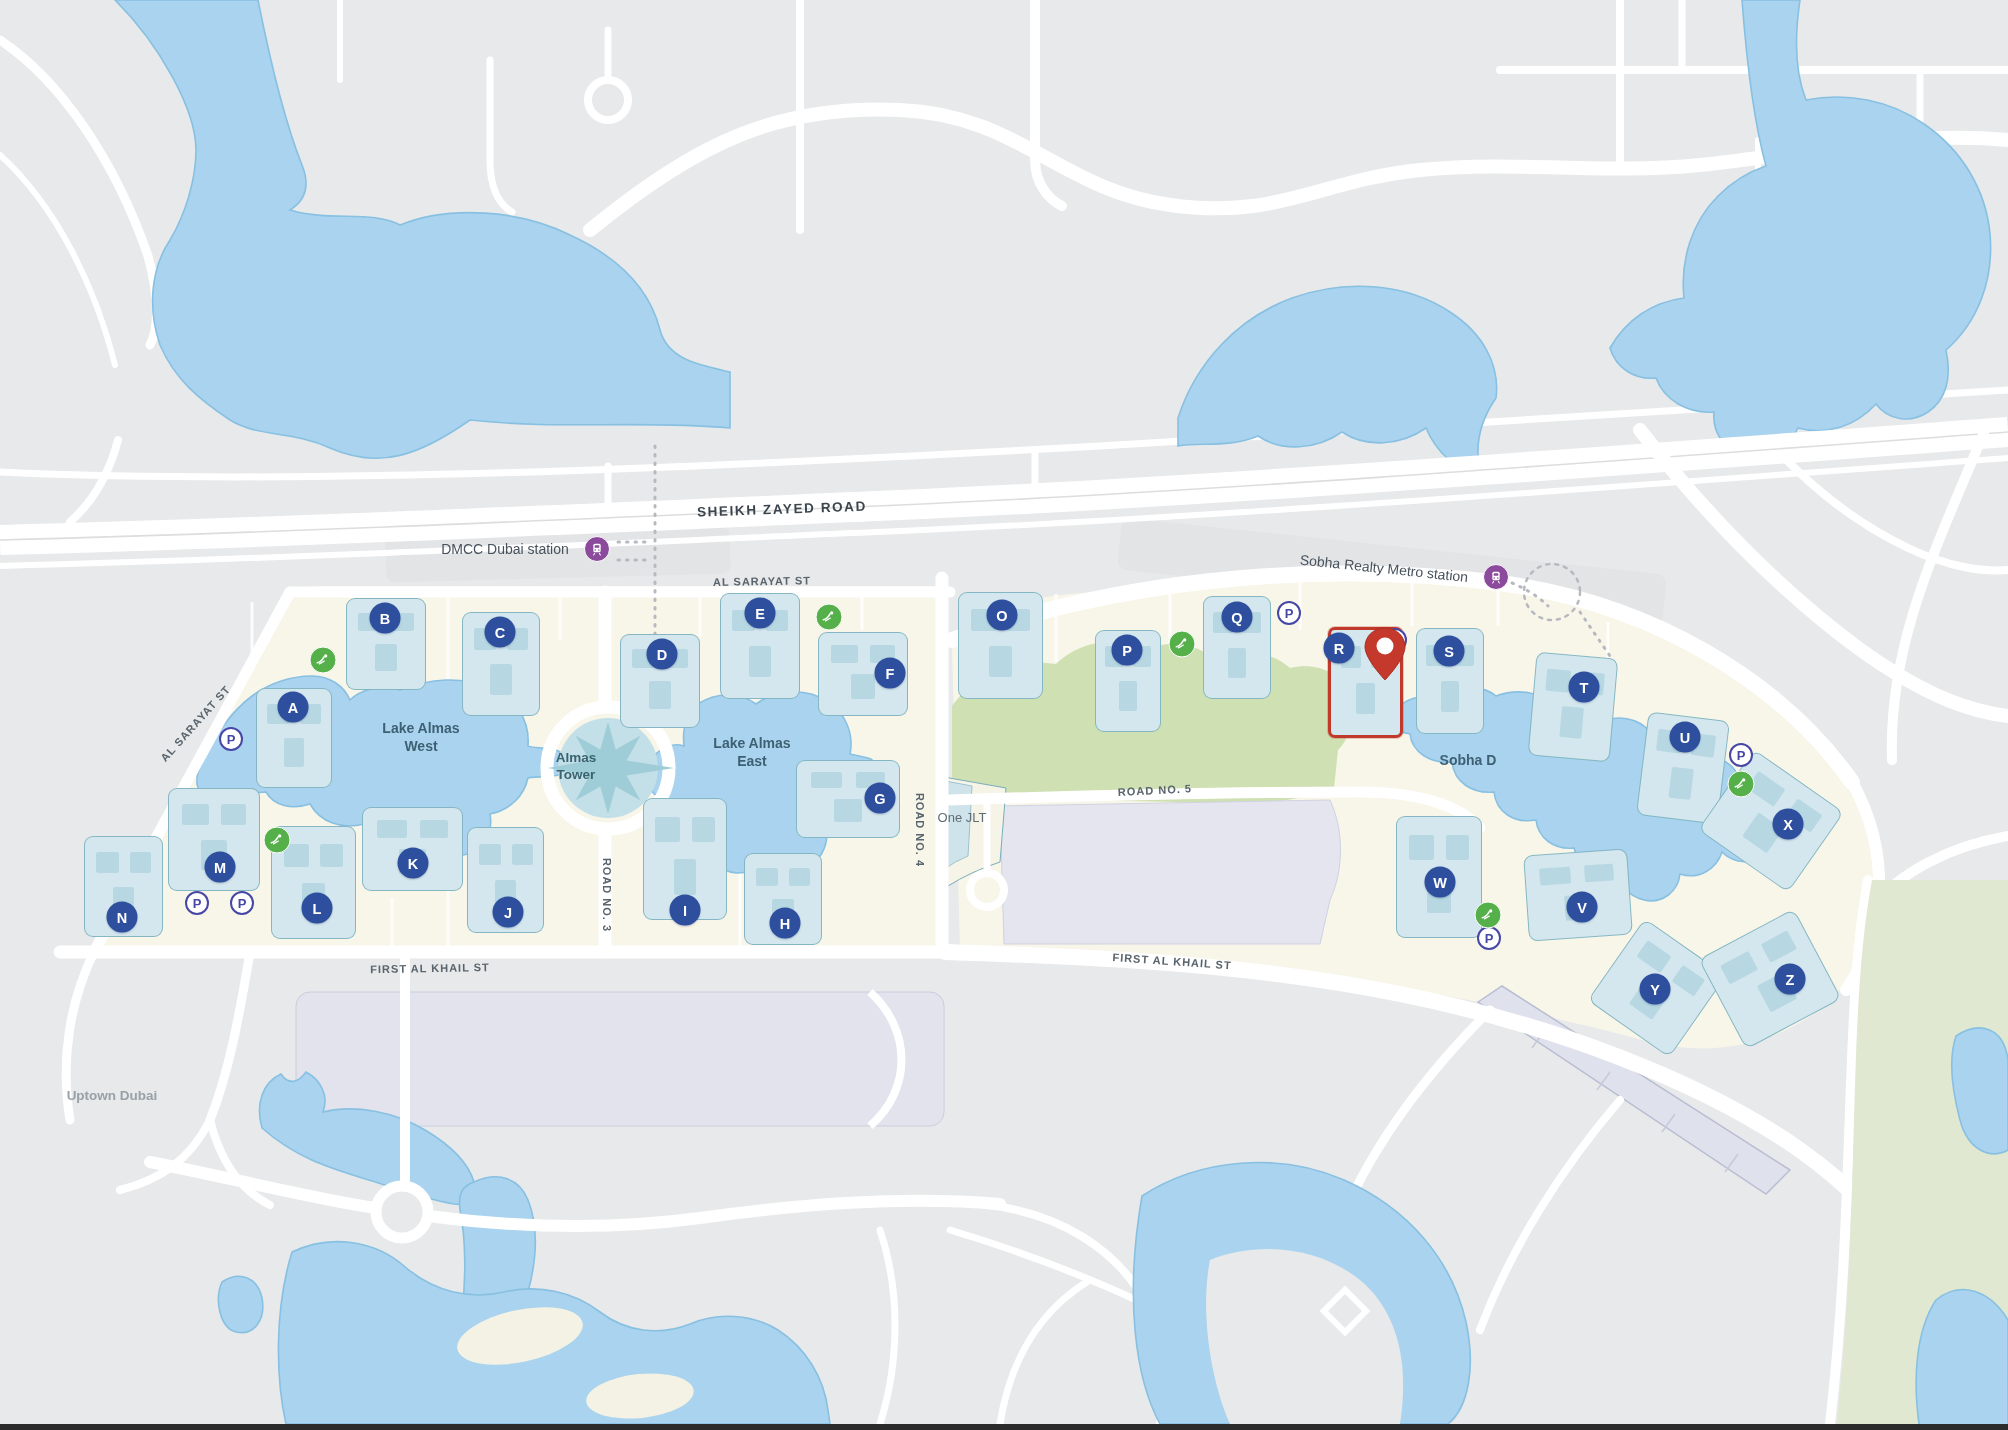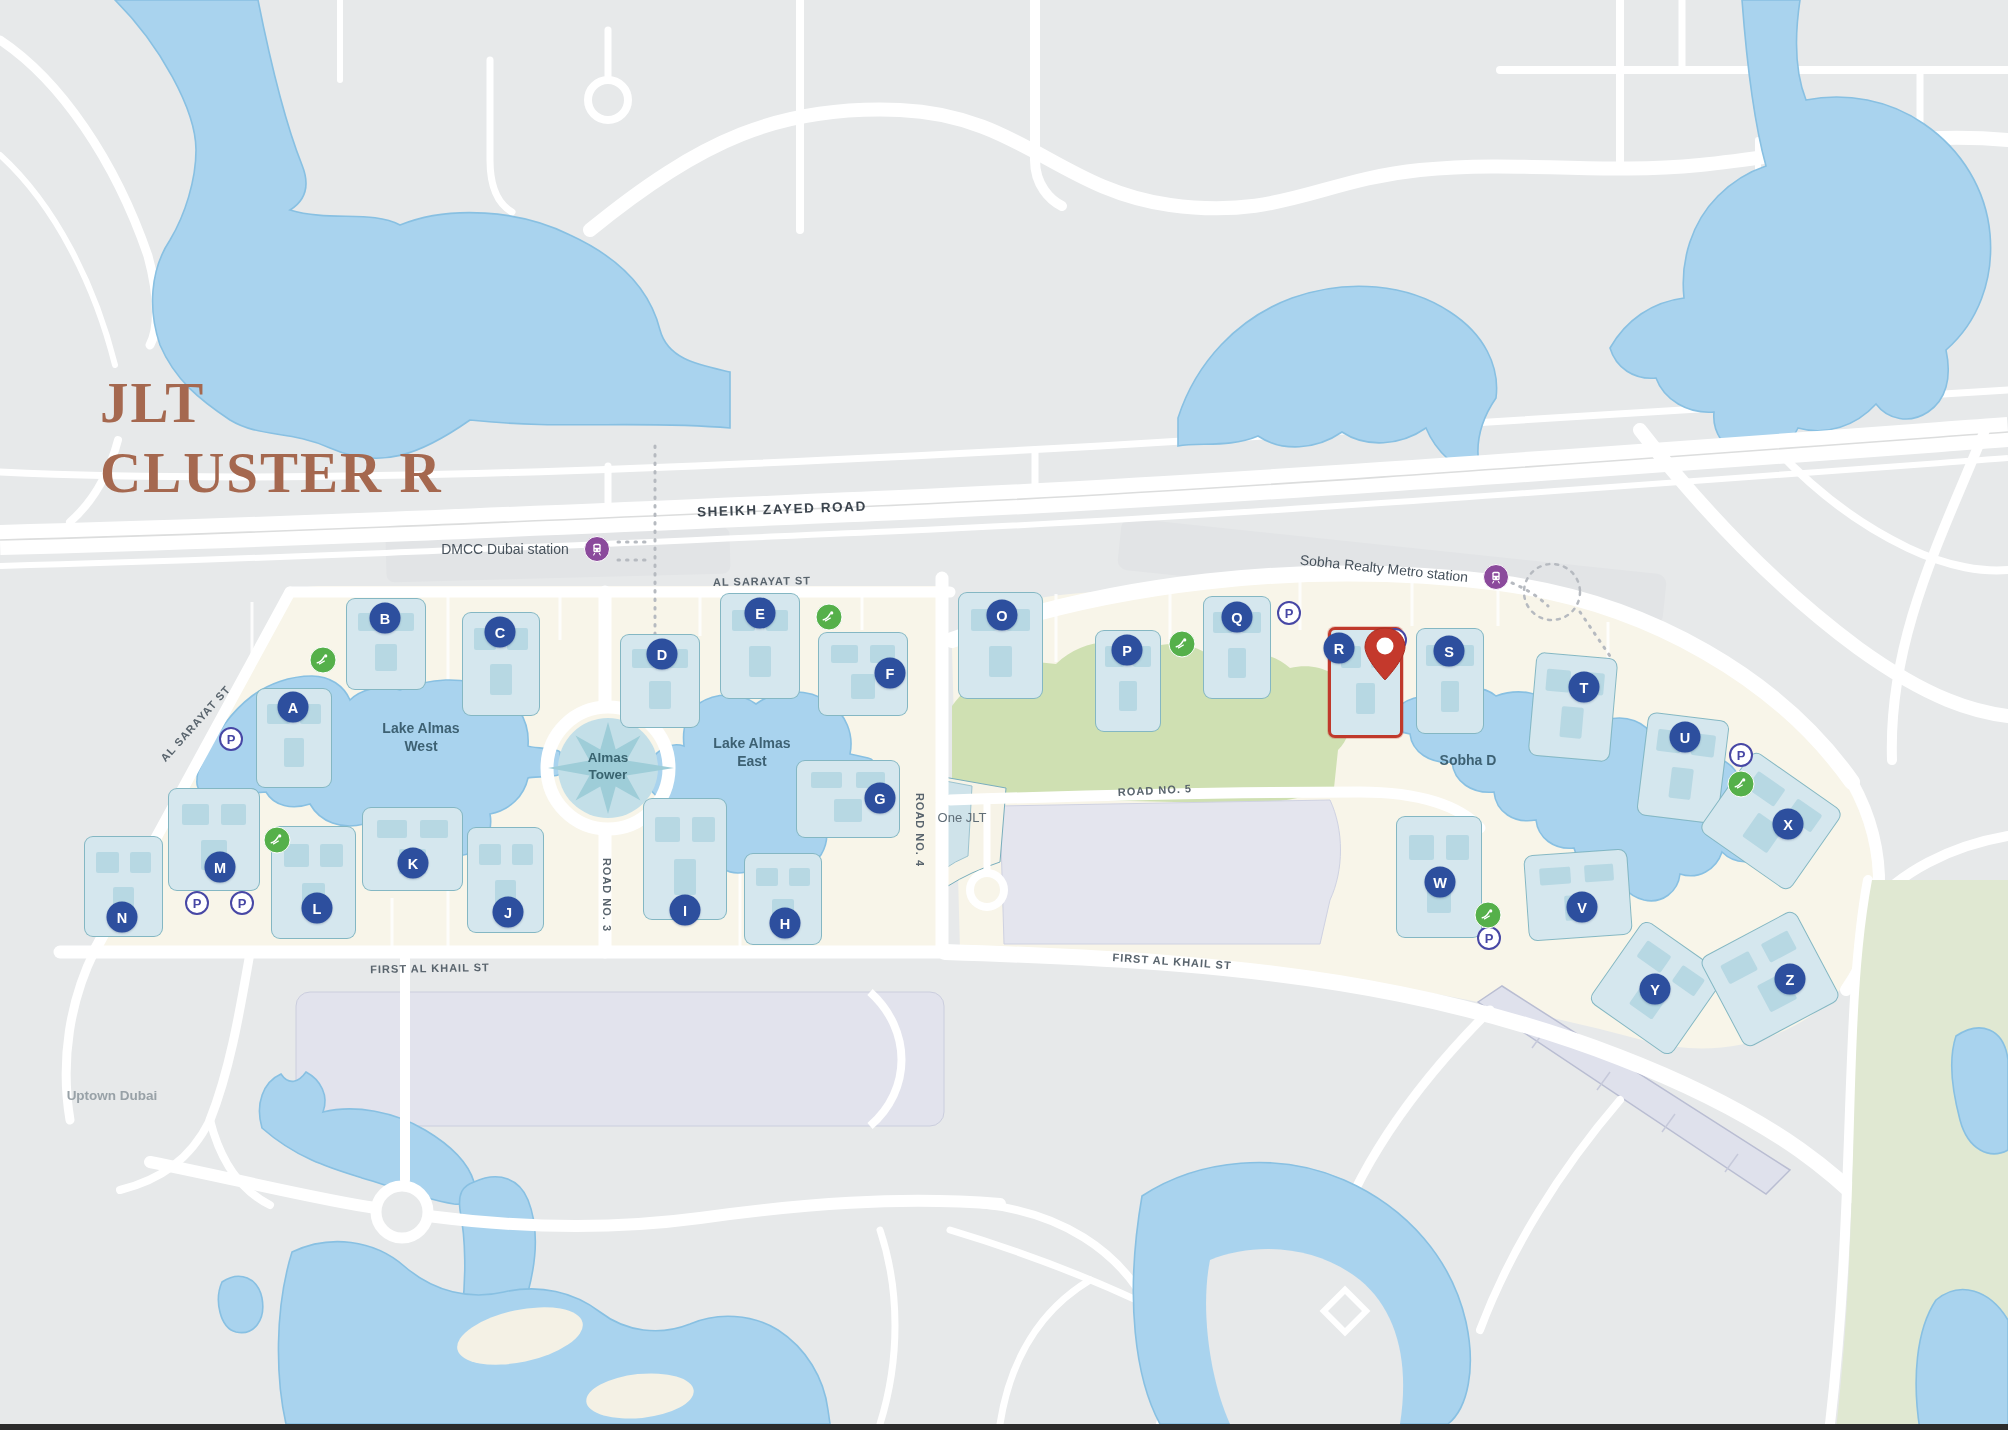--- a/index.html
+++ b/index.html
@@ -444,29 +444,25 @@
       <div class="lbl road" style="left: 606px; top: 895px; transform: translate(-50%, -50%) rotate(90deg);">ROAD NO. 3</div>
       <div class="lbl road" style="left: 919px; top: 830px; transform: translate(-50%, -50%) rotate(90deg);">ROAD NO. 4</div>
       <div class="lbl road" style="left: 1155px; top: 791px; transform: translate(-50%, -50%) rotate(-3deg);">ROAD NO. 5</div>
       <div class="lbl road" style="left: 430px; top: 969px; transform: translate(-50%, -50%) rotate(-1deg);">FIRST AL KHAIL ST</div>
       <div class="lbl road" style="left: 1172px; top: 962px; transform: translate(-50%, -50%) rotate(4deg);">FIRST AL KHAIL ST</div>
       <div class="lbl lake" style="left: 421px; top: 737px; transform: translate(-50%, -50%) rotate(0deg);">Lake Almas
 West</div>
       <div class="lbl lake" style="left: 752px; top: 752px; transform: translate(-50%, -50%) rotate(0deg);">Lake Almas
 East</div>
       <div class="lbl lake" style="left: 1468px; top: 761px; transform: translate(-50%, -50%) rotate(0deg);">Sobha D</div>
-      <div class="lbl almas" style="left: 608px; top: 767px; transform: translate(-50%, -50%) rotate(0deg);">Almas
+      <div class="lbl almas" style="left: 576px; top: 767px; transform: translate(-50%, -50%) rotate(0deg);">Almas
 Tower</div>
       <div class="lbl place" style="left: 962px; top: 818px; transform: translate(-50%, -50%) rotate(0deg);">One JLT</div>
       <div class="lbl muted" style="left: 112px; top: 1096px; transform: translate(-50%, -50%) rotate(0deg);">Uptown Dubai</div>
     </div>
   <div class="layer layer-pin">
       <div class="pin" style="left: 1385px; top: 686px;"><svg width="44" height="56" viewBox="0 0 44 56">
           <path d="M22 2 C10 2 2 11 2 21 C2 33 22 54 22 54 C22 54 42 33 42 21 C42 11 34 2 22 2 Z" fill="#c4392c" stroke="#a82e22" stroke-width="1"></path>
           <circle cx="22" cy="20" r="8.5" fill="#fff"></circle>
         </svg></div>
     </div>
 
-  <div class="title">
-    <div>JLT</div>
-    <div>CLUSTER R</div>
-  </div>
 </div>
 
 </body></html>

